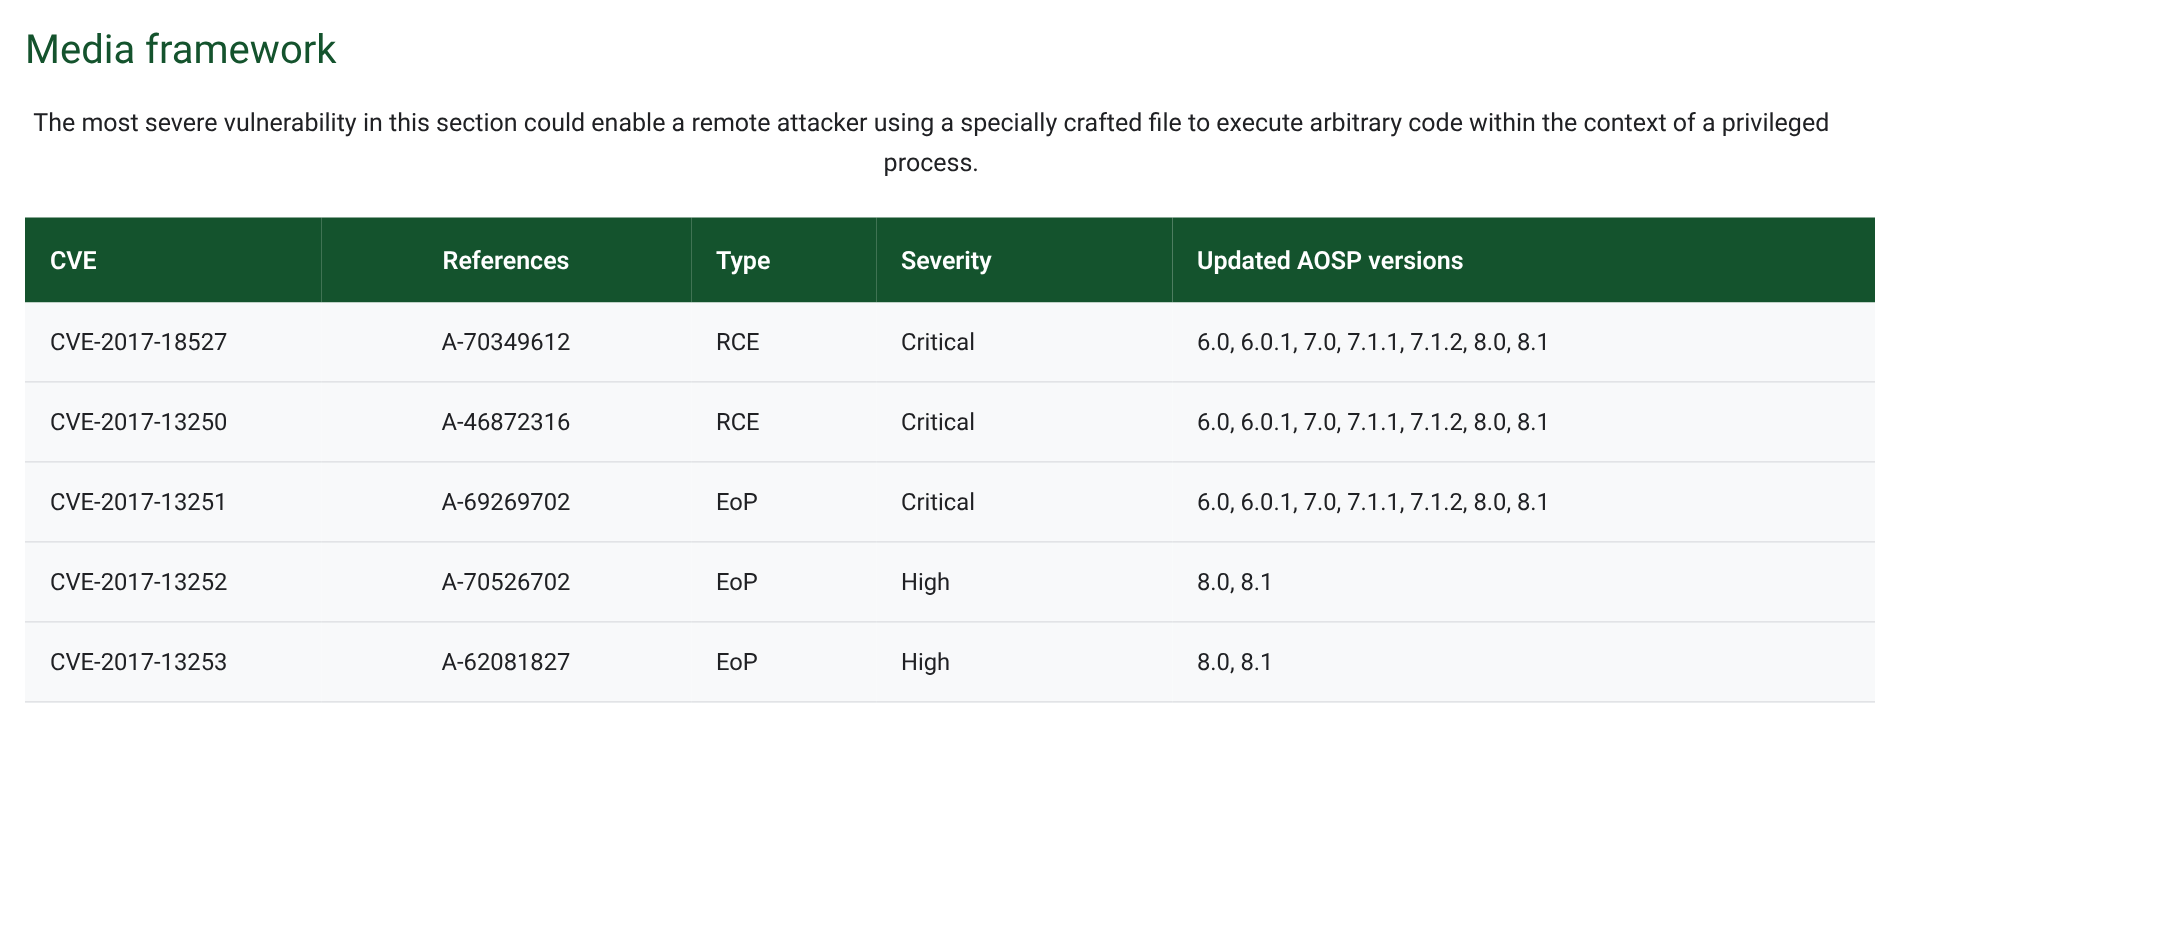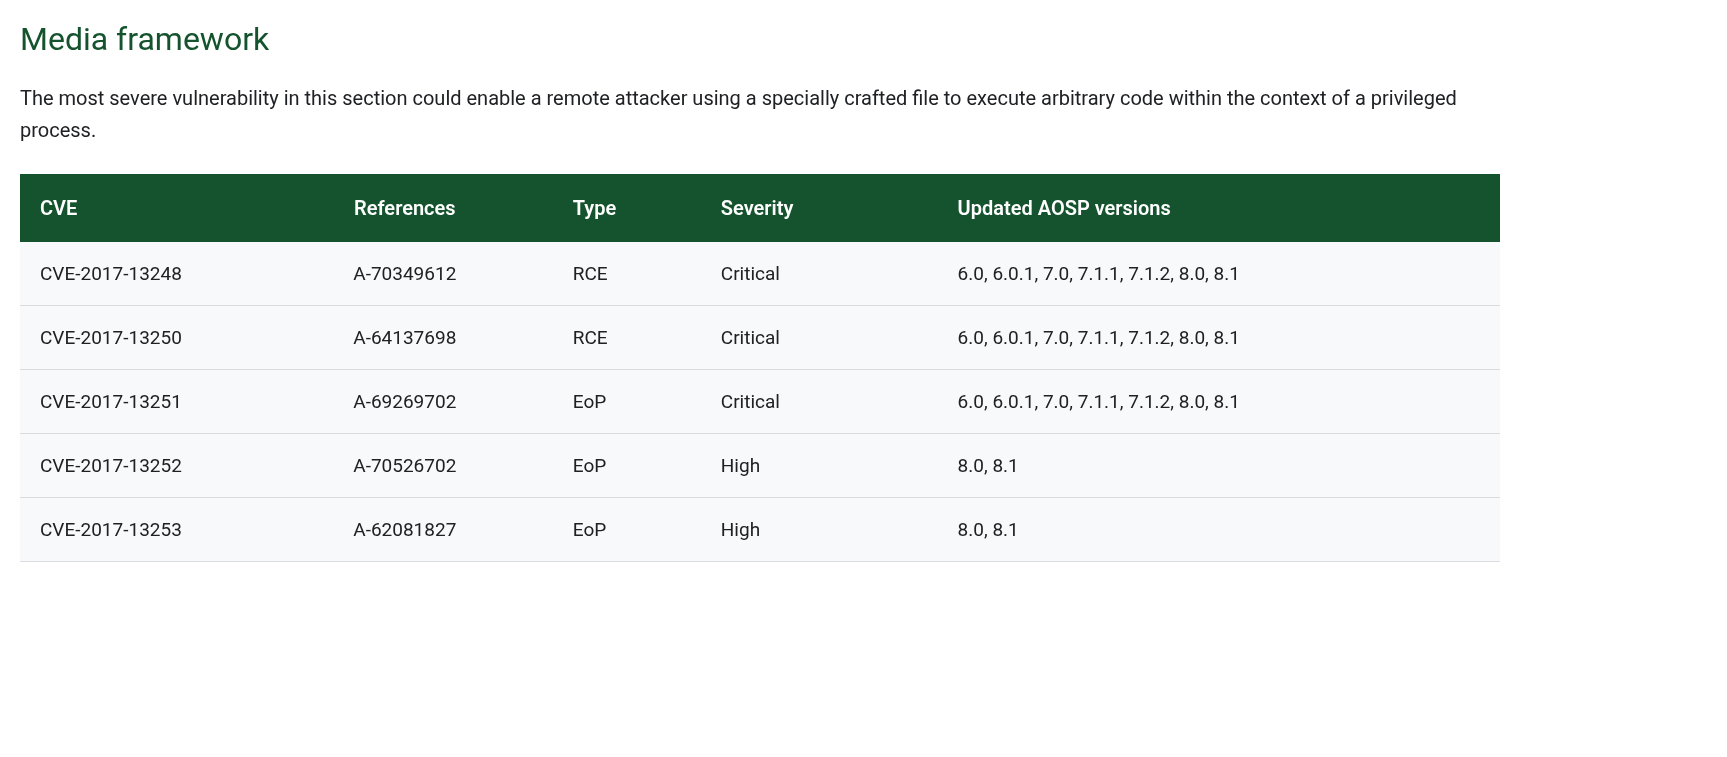--- a/index.html
+++ b/index.html
@@ -19,20 +19,21 @@
       color: #14532d;
       margin-bottom: 24px;
     }
     .section-description {
       font-size: 20px;
       font-weight: 400;
       color: #202124;
       line-height: 1.6;
       margin-bottom: 28px;
       max-width: 1450px;
+      text-align: center;
     }
     table {
       width: 100%;
       max-width: 1480px;
       border-collapse: collapse;
       font-size: 19px;
     }
     thead tr {
       background-color: #14532d;
     }
@@ -69,29 +70,29 @@
     <tr>
       <th>CVE</th>
       <th>References</th>
       <th>Type</th>
       <th>Severity</th>
       <th>Updated AOSP versions</th>
     </tr>
   </thead>
   <tbody>
     <tr>
-      <td>CVE-2017-13248</td>
+      <td>CVE-2017-18527</td>
       <td>A-70349612</td>
       <td>RCE</td>
       <td>Critical</td>
       <td>6.0, 6.0.1, 7.0, 7.1.1, 7.1.2, 8.0, 8.1</td>
     </tr>
     <tr>
       <td>CVE-2017-13250</td>
-      <td>A-64137698</td>
+      <td>A-46872316</td>
       <td>RCE</td>
       <td>Critical</td>
       <td>6.0, 6.0.1, 7.0, 7.1.1, 7.1.2, 8.0, 8.1</td>
     </tr>
     <tr>
       <td>CVE-2017-13251</td>
       <td>A-69269702</td>
       <td>EoP</td>
       <td>Critical</td>
       <td>6.0, 6.0.1, 7.0, 7.1.1, 7.1.2, 8.0, 8.1</td>

